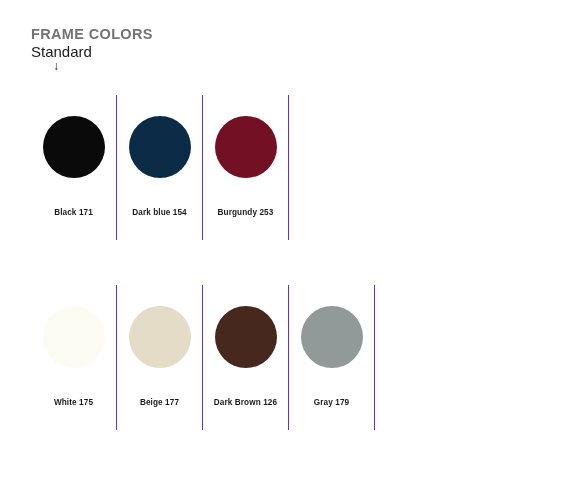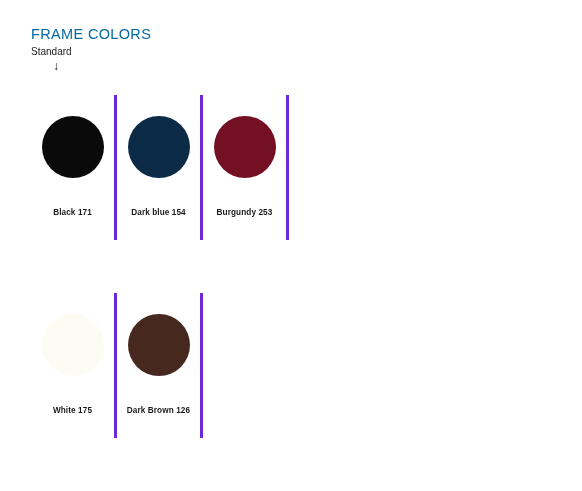--- a/index.html
+++ b/index.html
@@ -25,28 +25,28 @@
 
   
   .header {
     position: absolute;
     left: 31px;
     top: 26px;
     width: 400px;
   }
   .header-title {
     font-size: 14.5px;
-    font-weight: 400;
+    font-weight: 700;
     letter-spacing: 0.35px;
-    color: #0369a1;
+    color: #737373;
     line-height: 17px;
     white-space: nowrap;
   }
   .header-subtitle {
-    font-size: 10px;
+    font-size: 15px;
     font-weight: 400;
     color: #1b1b1b;
     line-height: 14px;
     margin-top: 2px;
     white-space: nowrap;
   }
   .header-arrow {
     margin-top: 1px;
     margin-left: 22px;
     font-size: 12px;
@@ -56,37 +56,37 @@
     height: 14px;
     display: block;
   }
 
   
   .swatch-grid {
     position: absolute;
     left: 31px;
   }
   .swatch-grid.row-top { top: 95px; }
-  .swatch-grid.row-bottom { top: 293px; }
+  .swatch-grid.row-bottom { top: 285px; }
 
   .swatch-row {
     display: flex;
     flex-direction: row;
     align-items: stretch;
   }
 
   .swatch-cell {
     width: 86px;
     height: 145px;
     position: relative;
     box-sizing: border-box;
     display: flex;
     flex-direction: column;
     align-items: center;
-    border-right: 3px solid #6d28d9;
+    border-right: 1px solid #6d28d9;
   }
   .swatch-cell:first-child {
     border-left: none;
   }
   
   .swatch-row .swatch-cell:nth-child(1) { border-left: none; }
 
   .swatch-disc {
     width: 62px;
     height: 62px;
@@ -143,23 +143,31 @@
   </div>
 
   <div class="swatch-grid row-bottom">
     <div class="swatch-row">
 
       <div class="swatch-cell">
         <div class="swatch-disc" style="background:#FDFCF3"></div>
         <div class="swatch-label">White 175</div>
       </div>
 
+      <div class="swatch-cell">
+        <div class="swatch-disc" style="background:#E5DCC7"></div>
+        <div class="swatch-label">Beige 177</div>
+      </div>
 
       <div class="swatch-cell">
         <div class="swatch-disc" style="background:#46281F"></div>
         <div class="swatch-label">Dark Brown 126</div>
       </div>
 
+      <div class="swatch-cell">
+        <div class="swatch-disc" style="background:#929A99"></div>
+        <div class="swatch-label">Gray 179</div>
+      </div>
 
     </div>
   </div>
 
 </div>
 
 </body></html>

